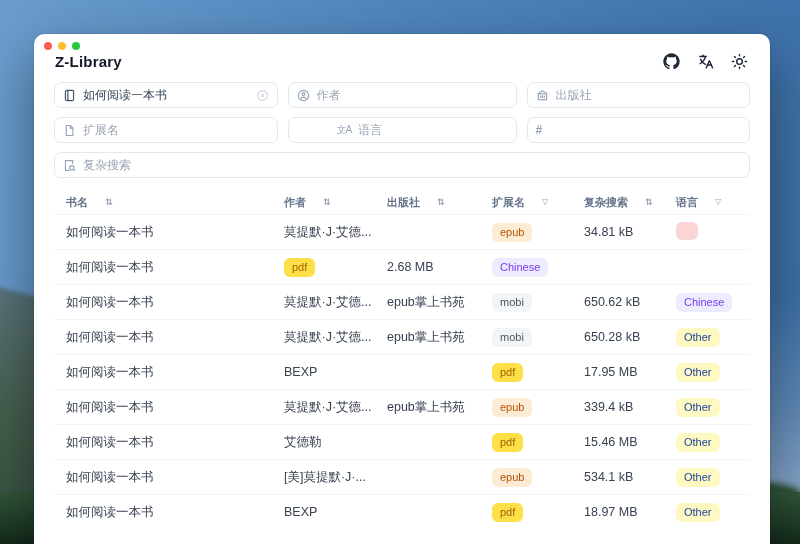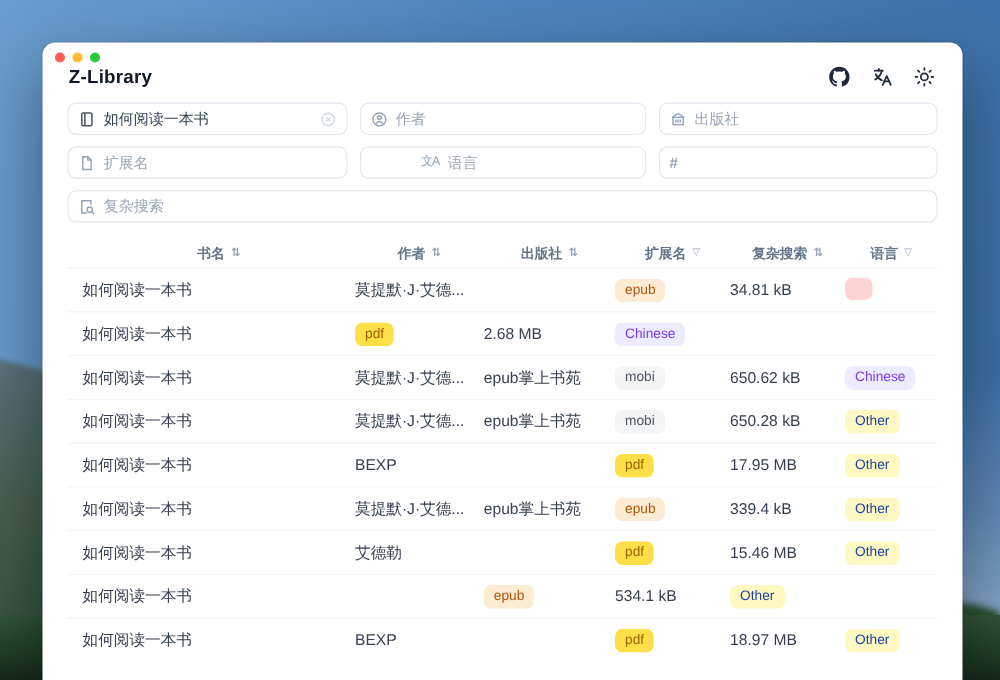--- a/index.html
+++ b/index.html
@@ -56,21 +56,21 @@
   .field input::placeholder { color:#9aa6b5; }
   .clear-btn { display:flex; color:#cbd5e1; cursor:pointer; flex:0 0 auto; }
   .complex-wrap { padding:9px 20px 0 20px; }
   .lang-glyph { font-size:10px; line-height:1; color:inherit; letter-spacing:-1px;margin-left:40px; }
   .hash-glyph { font-size:12px; font-weight:bold; color:inherit; line-height:1; }
 
   
   .table { padding:12px 20px 0 20px; }
   .thead { display:grid; grid-template-columns:230px 103px 105px 92px 92px 1fr; align-items:center;
     height:24px; }
-  .th { display:flex; align-items:center; gap:5px; font-size:11px; font-weight:bold; color:#64748b; cursor:pointer;justify-content:center; }
+  .th { display:flex; align-items:center; gap:17px; font-size:11px; font-weight:bold; color:#64748b; cursor:pointer; }
   .th:first-child { padding-left:12px; }
   .sort-glyph { font-size:9px; color:#94a3b8; line-height:1; }
   .filter-glyph { font-size:8px; color:#94a3b8; line-height:1; }
   .tbody .trow { display:grid; grid-template-columns:230px 103px 105px 92px 92px 1fr; align-items:center;
     height:35px; border-top:1px solid #f1f5f9; font-size:12.5px; color:#374151; cursor:pointer; }
   .trow .cell { overflow:hidden; white-space:nowrap; text-overflow:ellipsis; padding-right:8px; }
   .trow .cell:first-child { padding-left:12px; }
   .badge { display:inline-block; font-size:11px; line-height:1; padding:4px 8px; border-radius:6px; }
   .badge.b-orange { background:#fcecd4; color:#b45309; }
   .badge.b-yellow { background:#fde047; color:#a16207; }
@@ -284,20 +284,21 @@
     <div class="cell c-title">如何阅读一本书</div>
     <div class="cell c-author">艾德勒</div>
     <div class="cell c-pub"></div>
     <div class="cell"><span class="badge ext-badge b-yellow">pdf</span></div>
     <div class="cell c-size">15.46 MB</div>
     <div class="cell"><span class="badge lang-badge b-blue">Other</span></div>
   </div>
 
   <div class="trow">
     <div class="cell c-title">如何阅读一本书</div>
+    <div class="cell c-author">[美]莫提默·J·...</div>
     <div class="cell c-pub"></div>
     <div class="cell"><span class="badge ext-badge b-orange">epub</span></div>
     <div class="cell c-size">534.1 kB</div>
     <div class="cell"><span class="badge lang-badge b-blue">Other</span></div>
   </div>
 
   <div class="trow">
     <div class="cell c-title">如何阅读一本书</div>
     <div class="cell c-author">BEXP</div>
     <div class="cell c-pub"></div>

